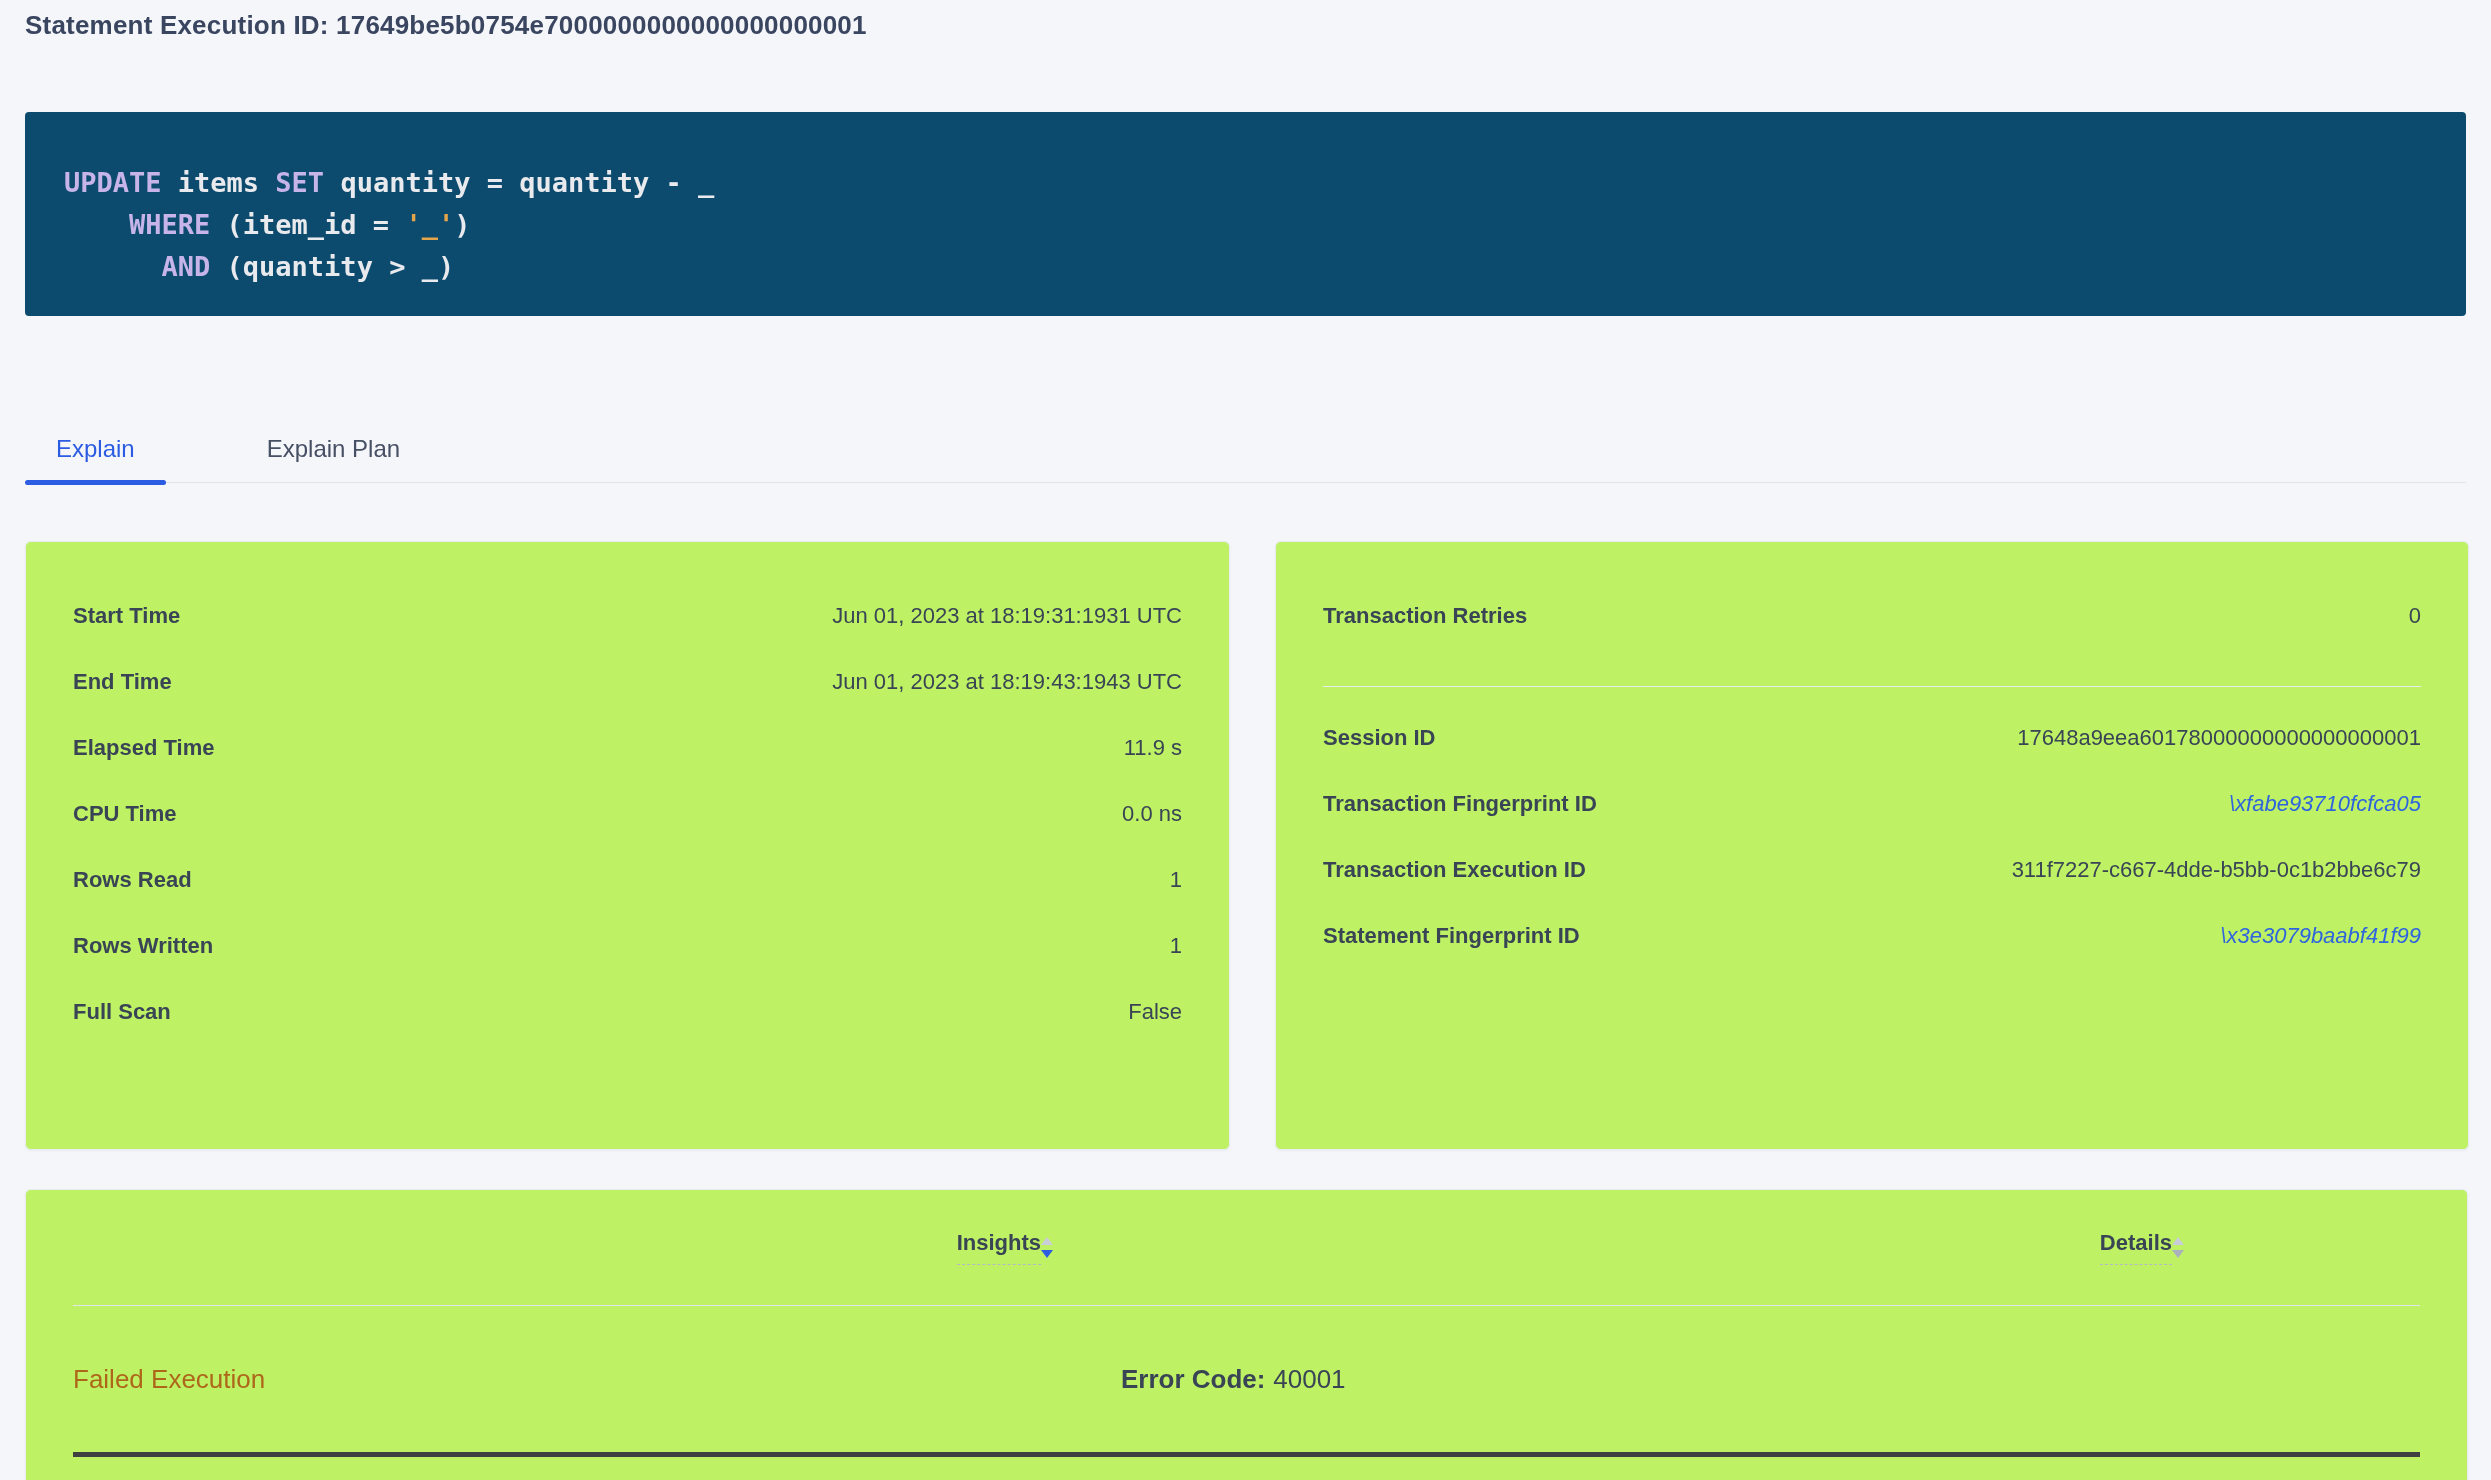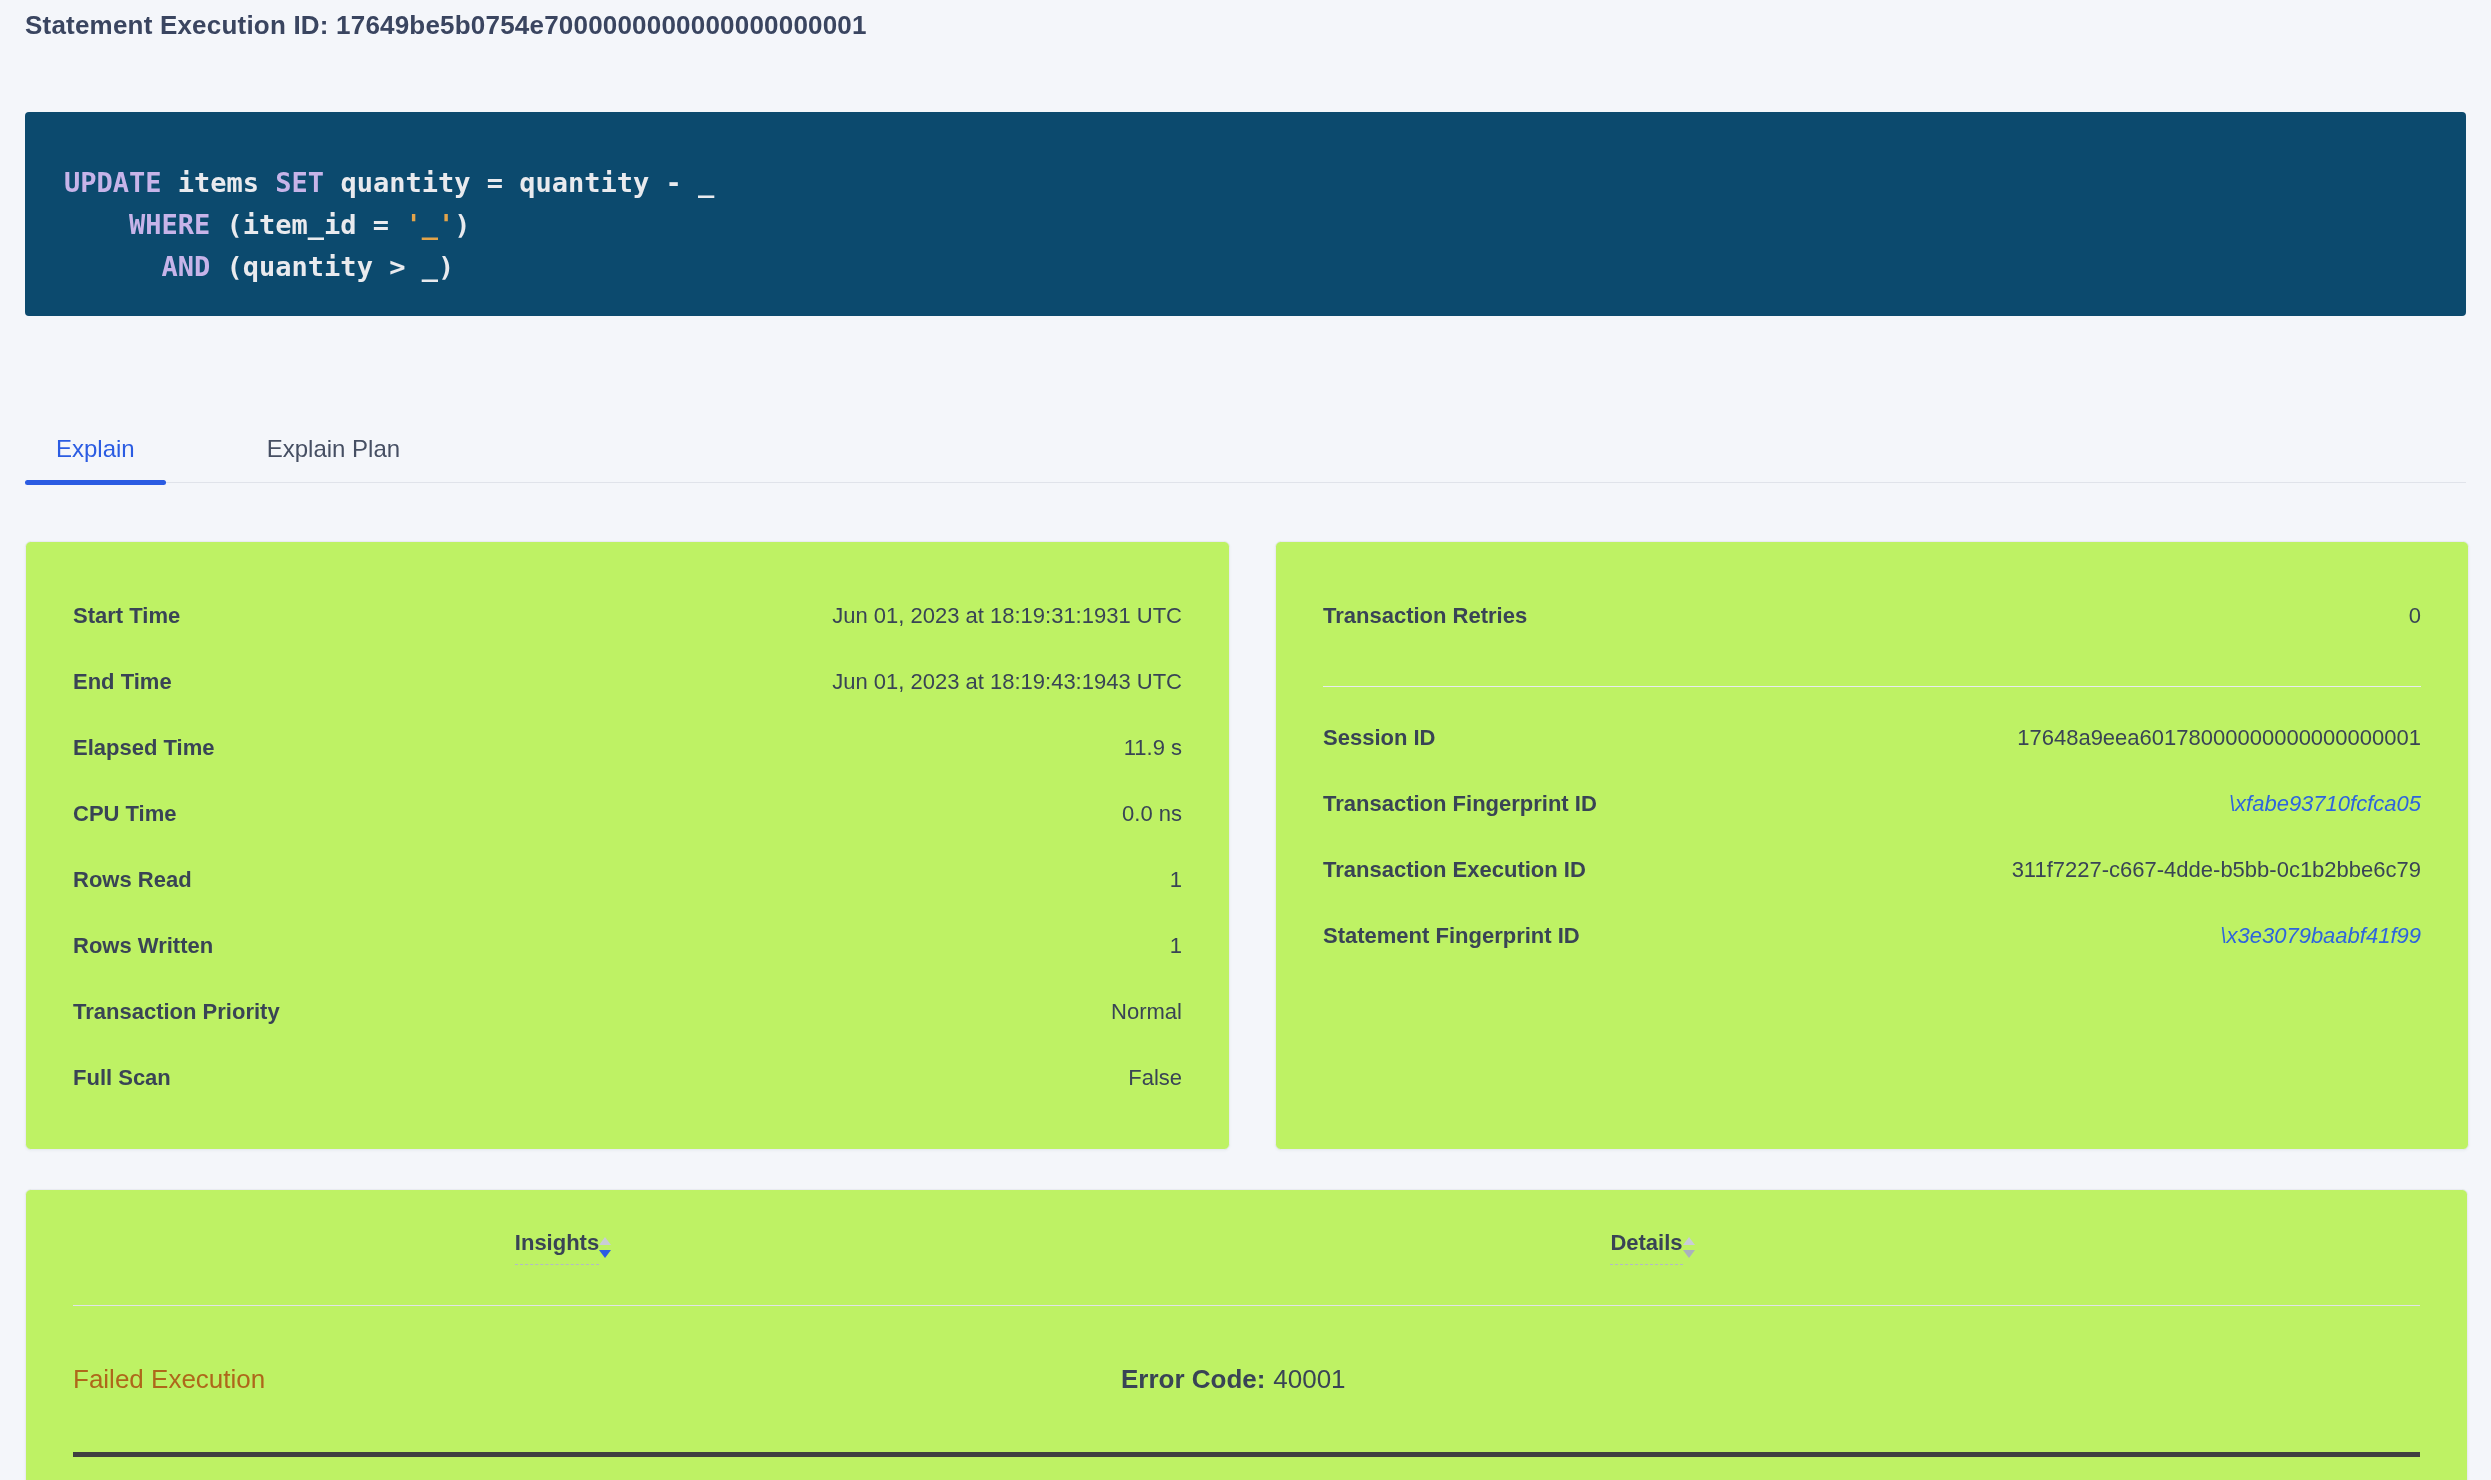--- a/index.html
+++ b/index.html
@@ -74,21 +74,21 @@
   .tbl-header {
     display: flex; align-items: center; height: 116px;
     border-bottom: 1.9px solid #e1e4ea;
   }
   .tbl-row {
     display: flex; align-items: center; height: 151px;
     border-bottom: 5px solid #404040; font-size: 26px;
   }
   .col-insights { width: 980px; }
   .col-details  { width: 1063px; margin-left: 68px; }
-  .th { display: flex; align-items: center; justify-content: center; }
+  .th { display: flex; align-items: center; justify-content: flex-end; }
   .th-label {
     font-size: 22px; font-weight: 700; color: #394455;
     border-bottom: 1.9px dashed #b3bac6; padding-bottom: 8.7px; cursor: pointer;
   }
   .sort-icon { display: flex; flex-direction: column; align-items: center; cursor: pointer; }
   .tri-up {
     width: 0; height: 0; margin-bottom: 4.9px;
     border-left: 6.8px solid transparent; border-right: 6.8px solid transparent;
     border-bottom: 8.7px solid #c9cdd7;
   }
@@ -137,24 +137,20 @@
     <span class="kv-label">CPU Time</span>
     <span class="kv-value">0.0 ns</span>
   </div>
   <div class="kv-row">
     <span class="kv-label">Rows Read</span>
     <span class="kv-value">1</span>
   </div>
   <div class="kv-row">
     <span class="kv-label">Rows Written</span>
     <span class="kv-value">1</span>
-  </div>
-  <div class="kv-row">
-    <span class="kv-label">Transaction Priority</span>
-    <span class="kv-value">Normal</span>
   </div>
   <div class="kv-row">
     <span class="kv-label">Full Scan</span>
     <span class="kv-value">False</span>
   </div>
 </section>
 
 <section class="card card-right">
   <div class="kv-row">
     <span class="kv-label">Transaction Retries</span>

